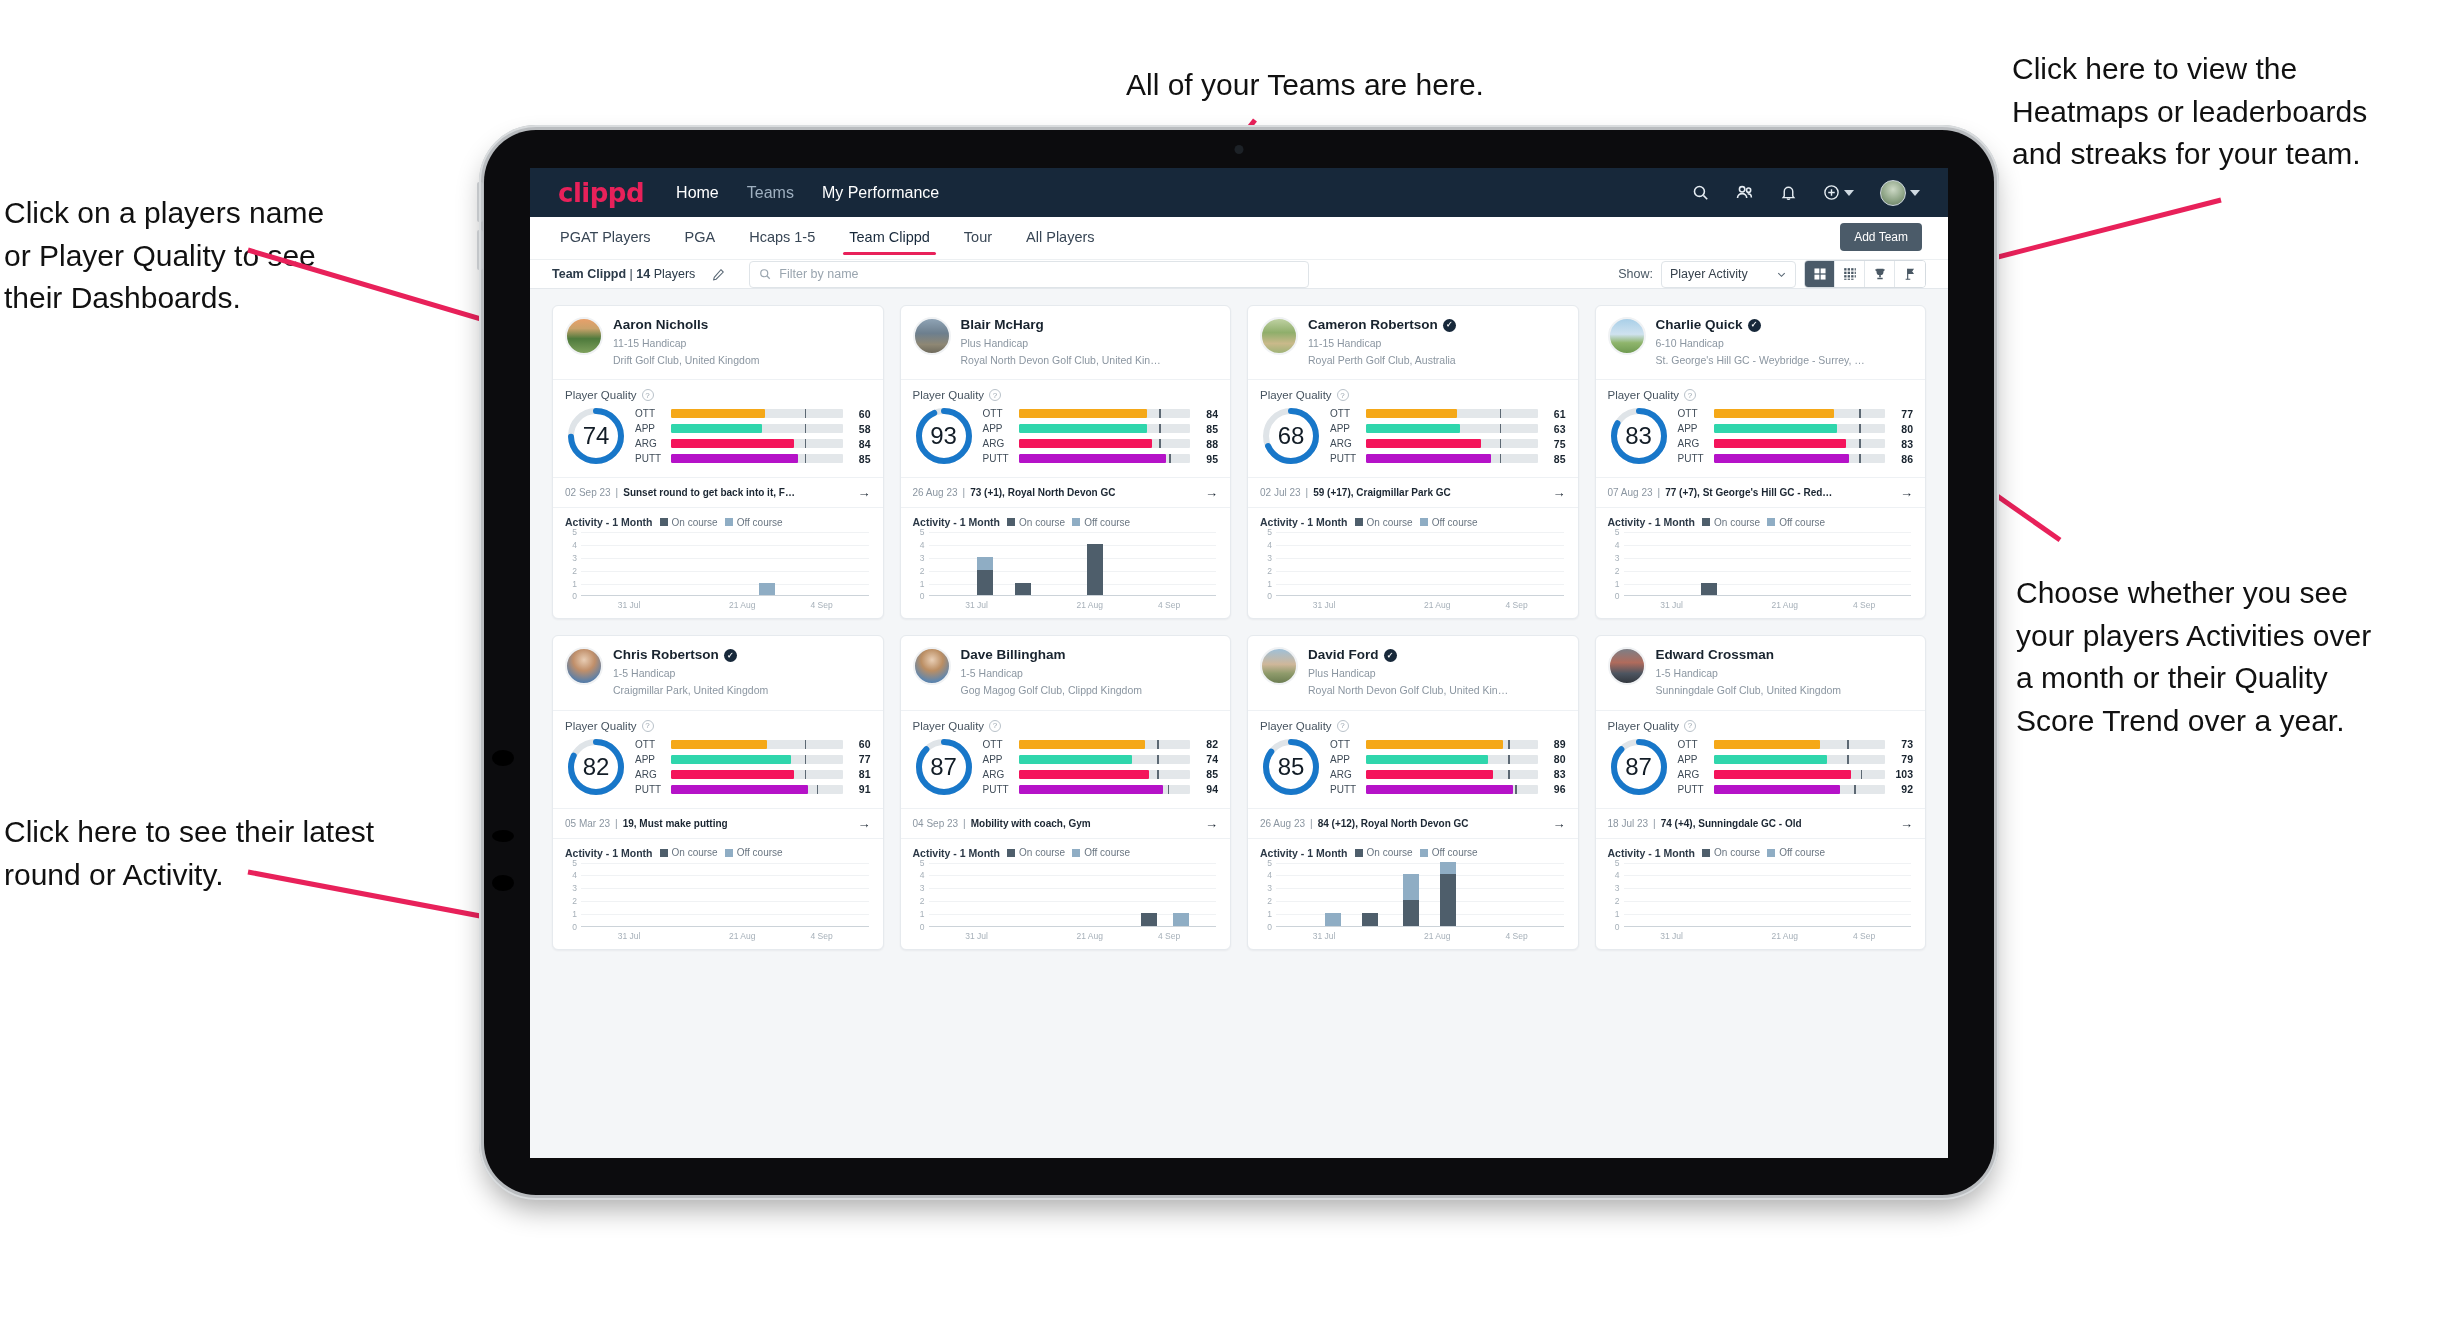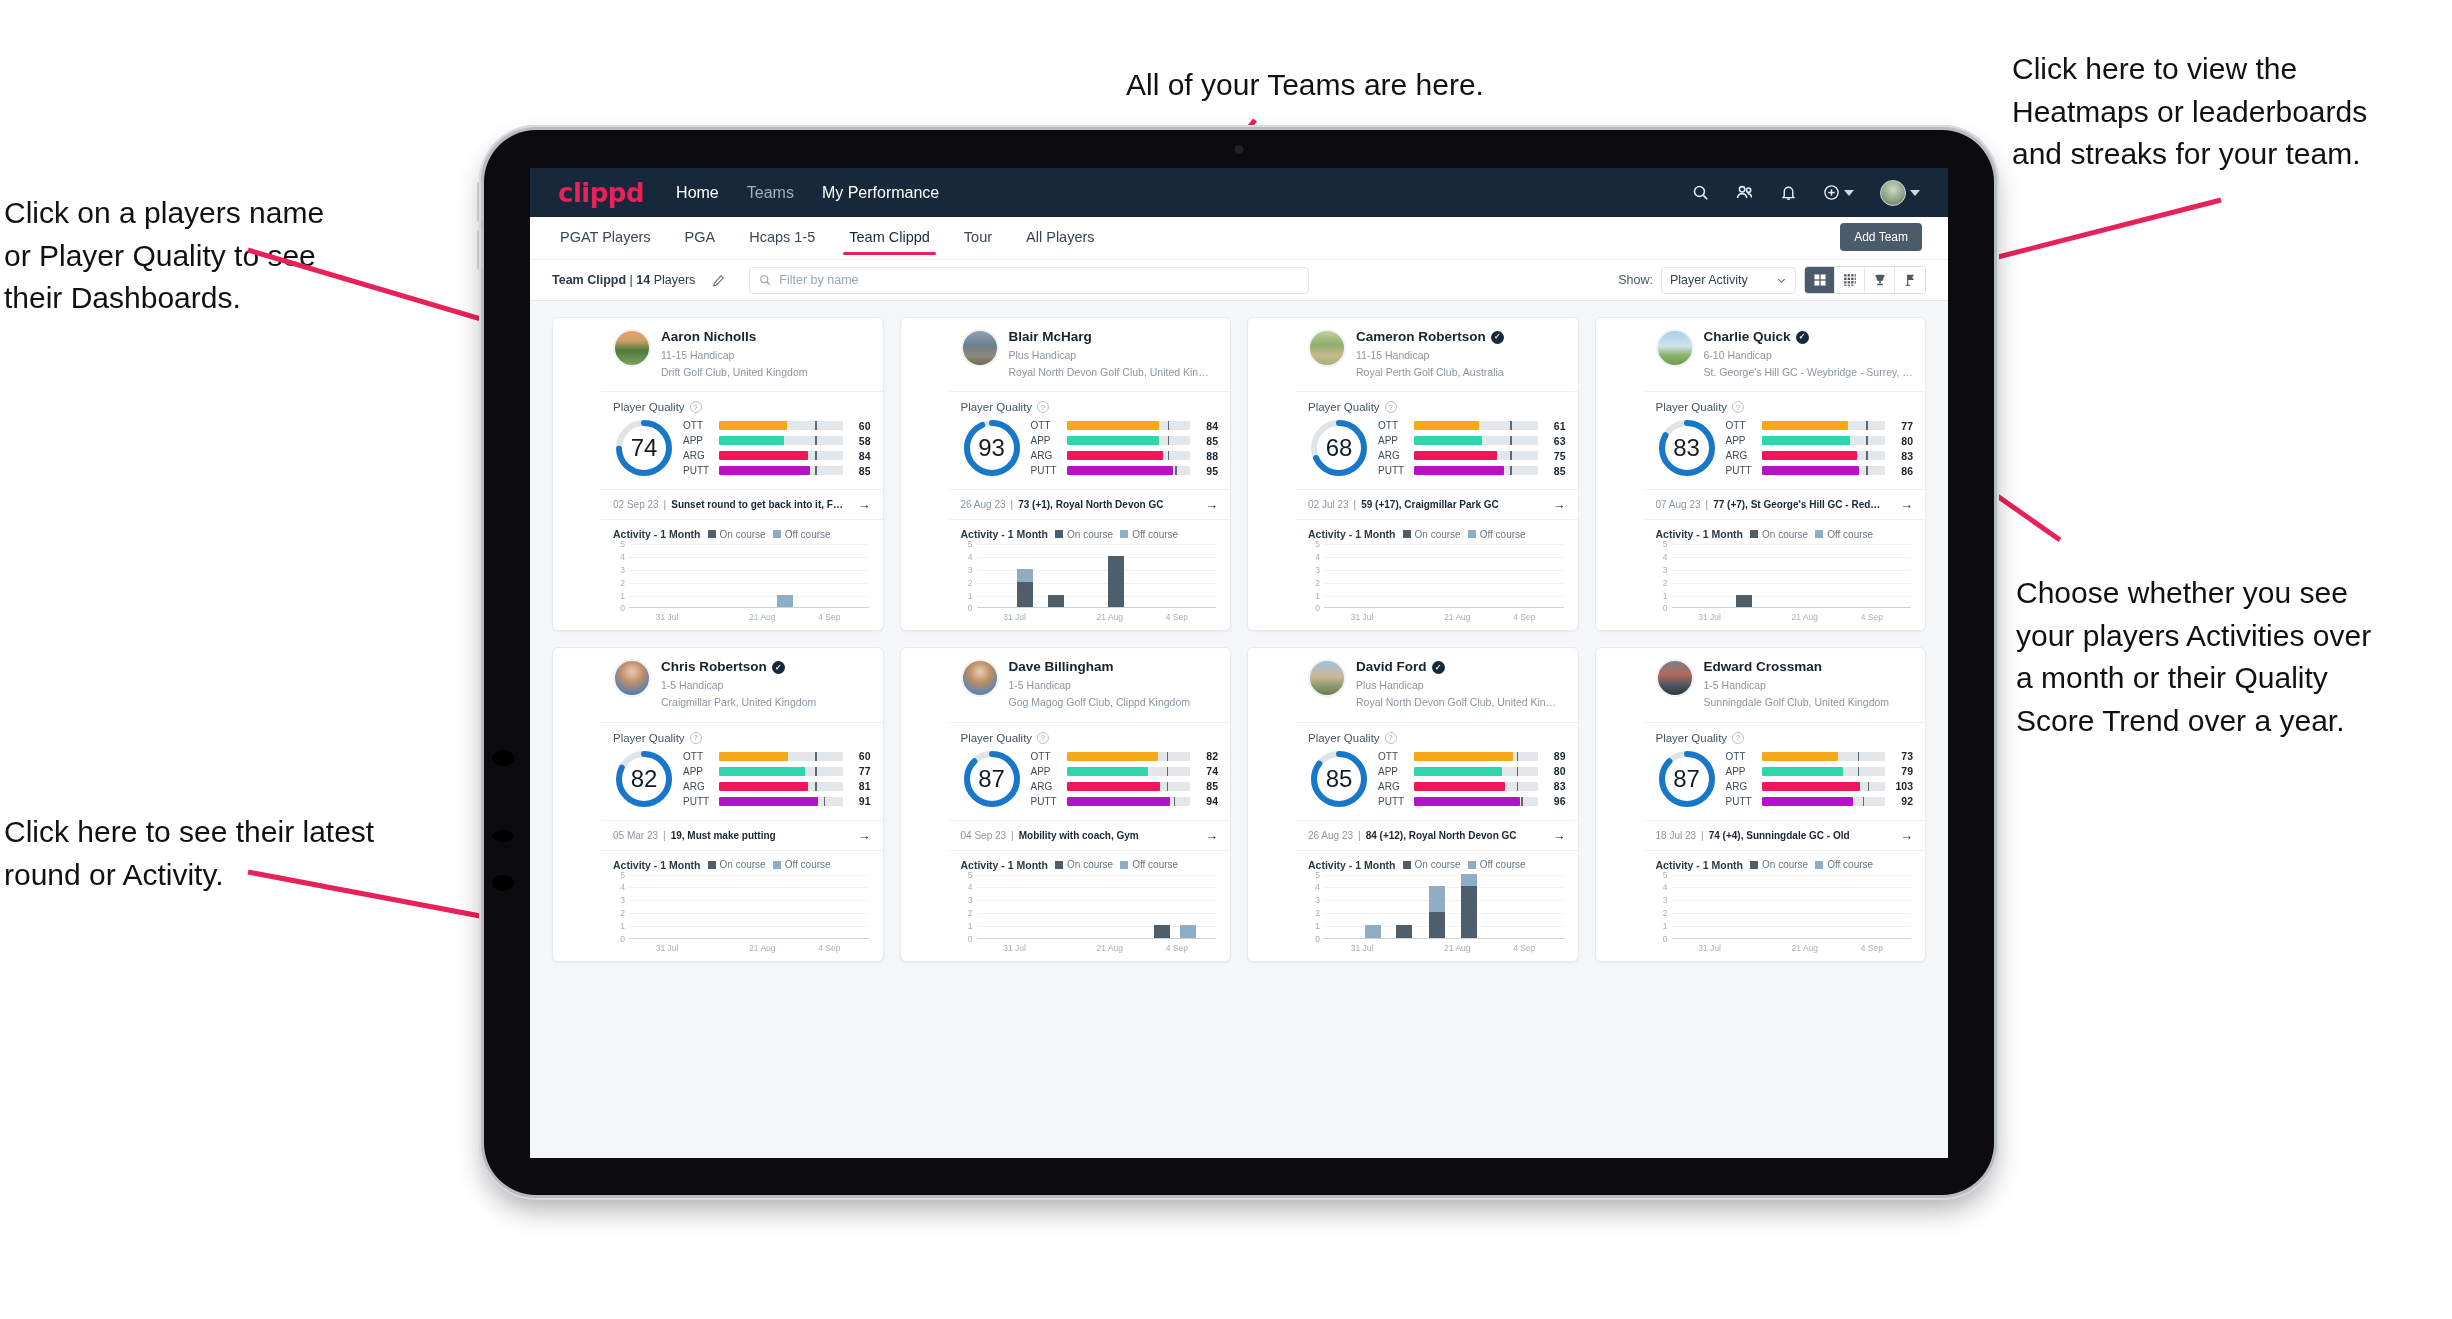--- a/index.html
+++ b/index.html
@@ -81,21 +81,21 @@
     content:""; position:absolute; left:-4px; right:-4px; bottom:2px; height:3px; background:#e8215a; border-radius:2px;
   }
   .addteam {
     position:absolute; right:26px; top:6px;
     background:#4b5b69; color:#fff; font-size:12px;
     padding:7px 14px; border-radius:4px; font-weight:500;
   }
 
   
   .filterrow {
-    height:42px; background:#ffffff; border-top:1px solid #edf0f2; border-bottom:1px solid #e4e8ec;
+    height:30px; background:#ffffff; border-top:1px solid #edf0f2; border-bottom:1px solid #e4e8ec;
     display:flex; align-items:center; padding:0 22px; gap:10px;
   }
   .teamlabel { font-size:12.5px; color:#2b3a48; }
   .teamlabel b { font-weight:bold; }
   .pencil { width:26px;height:26px; display:flex;align-items:center;justify-content:center; color:#5a6875; }
   .searchbox {
     flex:1; height:27px; background:#fff; border:1px solid #dfe4e8; border-radius:4px;
     display:flex; align-items:center; padding:0 9px; gap:8px; margin-left:8px; max-width:560px;
   }
   .searchbox .ph { font-size:12.5px; color:#9aa5af; }
@@ -111,21 +111,20 @@
   .vbtn.active { background:#4b5b69; color:#fff; }
 
   
   .cardgrid {
     display:grid; grid-template-columns: repeat(4, 1fr); gap:16px;
     padding:16px 22px 0 22px;
   }
   .card {
     background:#fff; border:1px solid #e6eaee; border-radius:6px; overflow:hidden;
     box-shadow:0 1px 2px rgba(16,24,40,.05);
-    padding-left:48px;
   }
   .card-head { display:flex; gap:10px; padding:11px 12px 11px 12px; align-items:flex-start; }
   .pavatar { width:38px;height:38px;border-radius:50%; flex:none; border:2px solid #f0f2f4; background-size:cover; }
   .pa0 { background: linear-gradient(180deg,#e8a06a 0%, #caa26b 28%, #4e7a3c 58%, #7ea05c 100%); }
   .pa1 { background: linear-gradient(180deg,#8fa3b5 0%, #6d7f8e 42%, #8e8774 75%, #6e6a5c 100%); }
   .pa2 { background: linear-gradient(180deg,#bfd1a2 0%, #8fae6b 40%, #c9b98a 72%, #9fb377 100%); }
   .pa3 { background: linear-gradient(180deg,#a9cfe8 0%, #cfe2ef 45%, #8fb56c 70%, #6f9a51 100%); }
   .pa4 { background: radial-gradient(circle at 50% 32%, #e8cdb4 0%, #c08f6a 38%, #5b7fa8 75%, #3f6087 100%); }
   .pa5 { background: radial-gradient(circle at 50% 32%, #e9cfb6 0%, #bb8e63 38%, #5f86ae 75%, #41608a 100%); }
   .pa6 { background: linear-gradient(180deg,#9fc0d8 0%, #cfb79a 45%, #8f9b6b 72%, #6c7d52 100%); }

